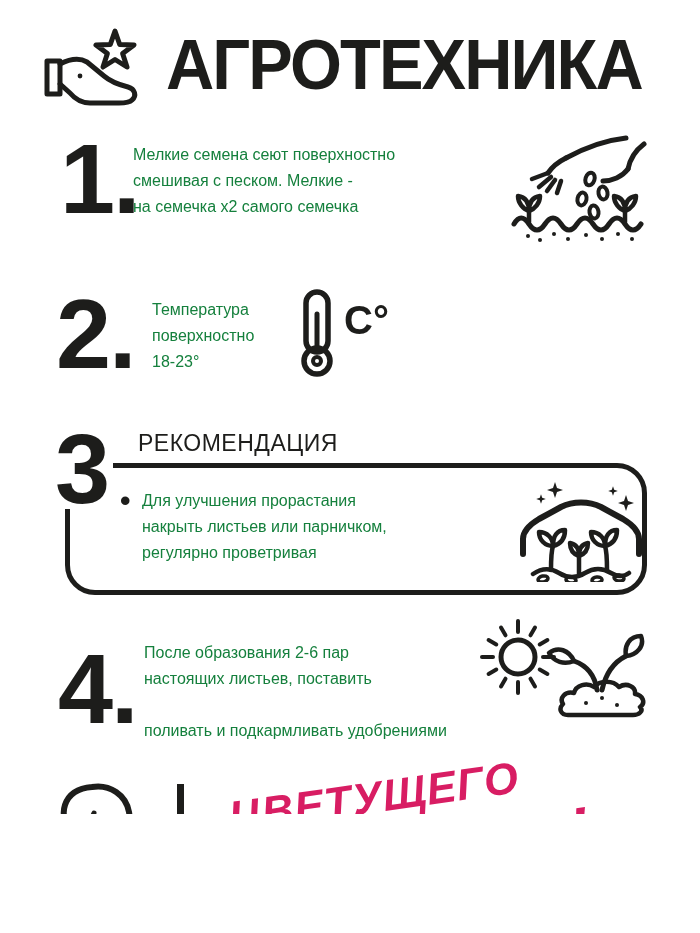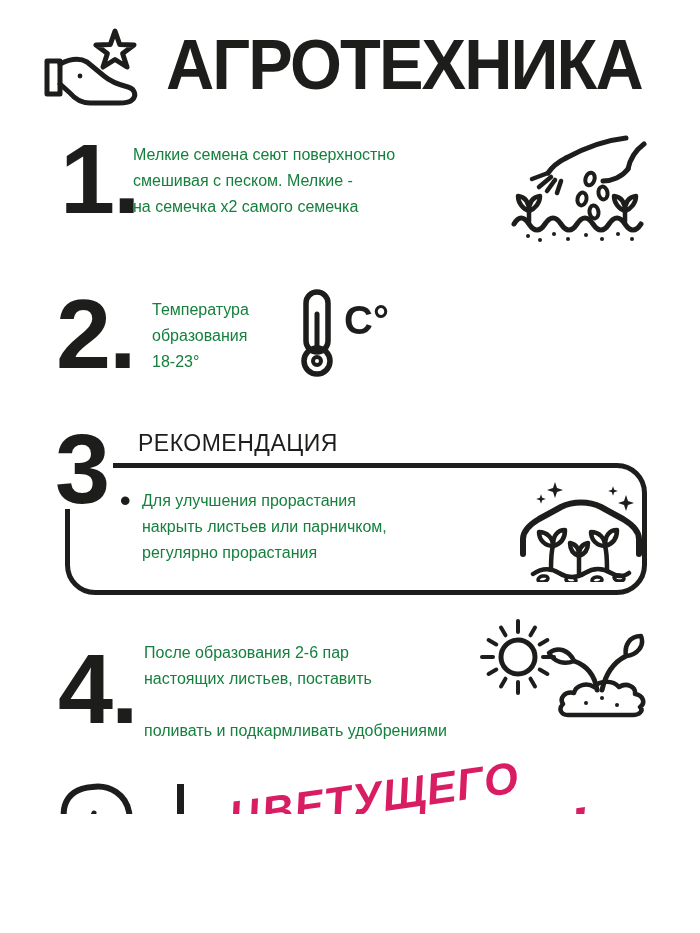--- a/index.html
+++ b/index.html
@@ -95,39 +95,39 @@
         <circle cx="62" cy="107" r="2" fill="#1d1d1b"></circle>
       <circle cx="80" cy="103" r="2" fill="#1d1d1b"></circle>
         <circle cx="96" cy="107" r="2" fill="#1d1d1b"></circle>
       <circle cx="112" cy="102" r="2" fill="#1d1d1b"></circle>
         <circle cx="126" cy="107" r="2" fill="#1d1d1b"></circle>
     </svg>
   </div>
 
   <div class="abs stepnum" style="left:48px;top:293px;">2.</div>
   <div class="abs tline" style="left:144px;top:297px;">Температура</div>
-  <div class="abs tline" style="left:144px;top:323px;">образования</div>
+  <div class="abs tline" style="left:144px;top:323px;">поверхностно</div>
   <div class="abs tline" style="left:144px;top:349px;">18-23°</div>
   <div class="abs" style="left:283px;top:288px;">
     <svg width="54" height="92" viewBox="0 0 54 92">
       <rect class="stk" stroke-width="5.5" x="15" y="4" width="22" height="60" rx="11"></rect>
       <path class="stk" stroke-width="5" d="M26 26 L26 60"></path>
       <circle class="stk" stroke-width="5.5" cx="26" cy="73" r="13"></circle>
       <circle class="stk" stroke-width="4" cx="26" cy="73" r="4"></circle>
     </svg>
   </div>
   <div class="abs cdeg" style="left:336px;top:298px;">C°</div>
 
   <div class="abs reclabel" style="left:130px;top:430px;">РЕКОМЕНДАЦИЯ</div>
   <div class="abs recbox" style="left:57px;top:463px;z-index:1;"></div>
   <div class="abs stepnum" style="left:42px;top:428px;z-index:2;"><span class="numback">3</span></div>
   <div class="abs bullet" style="left:112px;top:488px;z-index:3;">•</div>
   <div class="abs tline" style="left:134px;top:488px;z-index:3;">Для улучшения прорастания</div>
   <div class="abs tline" style="left:134px;top:514px;z-index:3;">накрыть листьев или парничком,</div>
-  <div class="abs tline" style="left:134px;top:540px;z-index:3;">регулярно прорастания</div>
+  <div class="abs tline" style="left:134px;top:540px;z-index:3;">регулярно проветривая</div>
   <div class="abs" style="left:505px;top:482px;z-index:3;">
     <svg width="132" height="100" viewBox="0 0 132 100">
       <path class="stk" stroke-width="6" d="M10 72 L10 57 C10 49 16 43 26 37 L48 25 C60 19 76 19 88 25 L110 37 C120 43 126 49 126 57 L126 72"></path>
       <path class="stk" stroke-width="4.5" d="M38 88 C38 76 38 70 40 64"></path>
       <path class="stk" stroke-width="4.5" d="M40 64 C32 64 26 58 26 50 C34 50 40 56 40 64 Z"></path>
       <path class="stk" stroke-width="4.5" d="M40 64 C48 62 52 56 52 48 C44 48 40 54 40 64 Z"></path>
       <path class="stk" stroke-width="4.5" d="M66 92 C66 84 66 79 66 74"></path>
       <path class="stk" stroke-width="4.5" d="M66 74 C60 72 57 67 57 61 C63 62 66 66 66 74 Z"></path>
       <path class="stk" stroke-width="4.5" d="M66 74 C72 72 75 67 75 61 C69 62 66 66 66 74 Z"></path>
       <path class="stk" stroke-width="4.5" d="M94 88 C94 76 94 70 92 64"></path>

